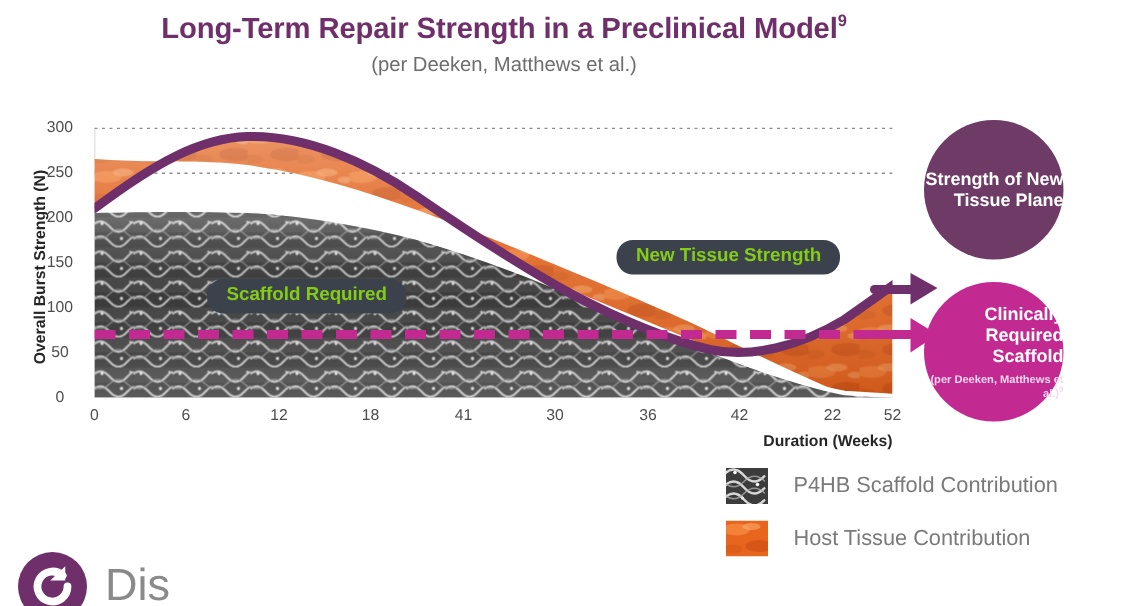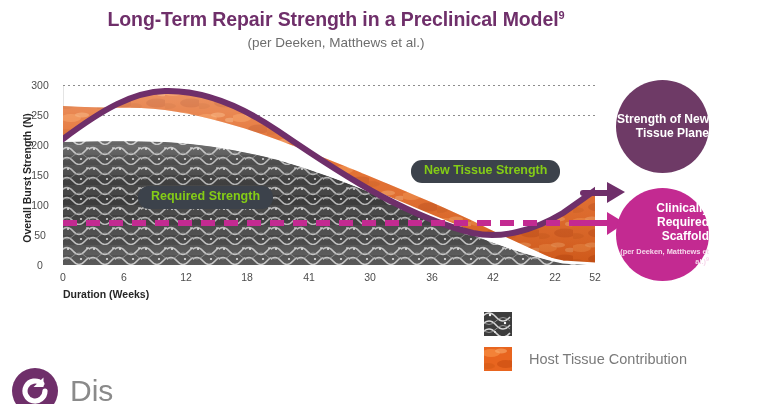--- a/index.html
+++ b/index.html
@@ -41,21 +41,21 @@
     overflow:visible;
   }
   #plot-svg{position:absolute;left:0;top:0;width:532px;height:180px;}
 
   #x-ticks{position:absolute;left:63px;top:199px;width:532px;height:16px;}
   .x-tick{
     position:absolute;font-size:10.5px;color:#4d4d4d;
     transform:translateX(-50%);white-space:nowrap;
   }
   #x-axis-title{
-    position:absolute;left:63px;top:216px;width:532px;text-align:left;
+    position:absolute;left:63px;top:216px;width:532px;text-align:right;
     font-size:10.5px;font-weight:bold;color:#262626;
   }
 
   
   .pill{
     position:absolute;background:#3c424b;color:#84cc16;
     font-size:12.5px;font-weight:bold;border-radius:11px;
     padding:4px 13px 5px 13px;white-space:nowrap;line-height:1.1;
   }
   #pill-scaffold{left:75px;top:101px;}
@@ -233,21 +233,21 @@
 
     <svg style="position:absolute;left:520px;top:92px;width:50px;height:28px;overflow:visible" viewBox="0 0 50 28">
       <path d="M0,16 L28,16" stroke="#6f2f6a" stroke-width="6" stroke-linecap="round"></path>
       <path d="M24,5 L42,15 L24,26 Z" fill="#6f2f6a"></path>
     </svg>
     <svg style="position:absolute;left:520px;top:126px;width:50px;height:26px;overflow:visible" viewBox="0 0 50 26">
       <path d="M0,12 L28,12" stroke="#c32a91" stroke-width="6" stroke-linecap="round"></path>
       <path d="M24,1 L42,12 L24,24 Z" fill="#c32a91"></path>
     </svg>
 
-    <div class="pill" id="pill-scaffold">Required Strength</div>
+    <div class="pill" id="pill-scaffold">Scaffold Required</div>
     <div class="pill" id="pill-tissue">New Tissue Strength</div>
   </div>
 
   <div id="x-ticks">
     <span class="x-tick" style="left:0px">0</span>
     <span class="x-tick" style="left:61px">6</span>
     <span class="x-tick" style="left:123px">12</span>
     <span class="x-tick" style="left:184px">18</span>
     <span class="x-tick" style="left:246px">41</span>
     <span class="x-tick" style="left:307px">30</span>
@@ -281,20 +281,21 @@
         </g>
         <g stroke="#aaaaaa" stroke-width="1" fill="none" opacity="0.8">
           <path d="M-2 9 q7 7 14 0 q7 -7 14 0"></path>
           <path d="M-2 17 q7 7 14 0 q7 -7 14 0"></path>
         </g>
         <circle cx="6" cy="3" r="1.2" fill="#fafafa"></circle>
         <circle cx="21" cy="11" r="1.2" fill="#fafafa"></circle>
         <circle cx="11" cy="20" r="1" fill="#ededed"></circle>
       </svg>
     </span>
+    <span class="legend-label">P4HB Scaffold Contribution</span>
   </div>
   <div class="legend-row">
     <span class="legend-swatch">
       <svg width="28" height="24" viewBox="0 0 28 24">
         <rect width="28" height="24" fill="#e8651f"></rect>
         <ellipse cx="7" cy="6" rx="9" ry="4" fill="#f4873d" opacity="0.85"></ellipse>
         <ellipse cx="22" cy="17" rx="9" ry="4" fill="#cf5314" opacity="0.8"></ellipse>
         <ellipse cx="17" cy="4" rx="6" ry="2.4" fill="#f8ac6c" opacity="0.6"></ellipse>
         <ellipse cx="4" cy="19" rx="7" ry="3" fill="#d85c18" opacity="0.75"></ellipse>
       </svg>

